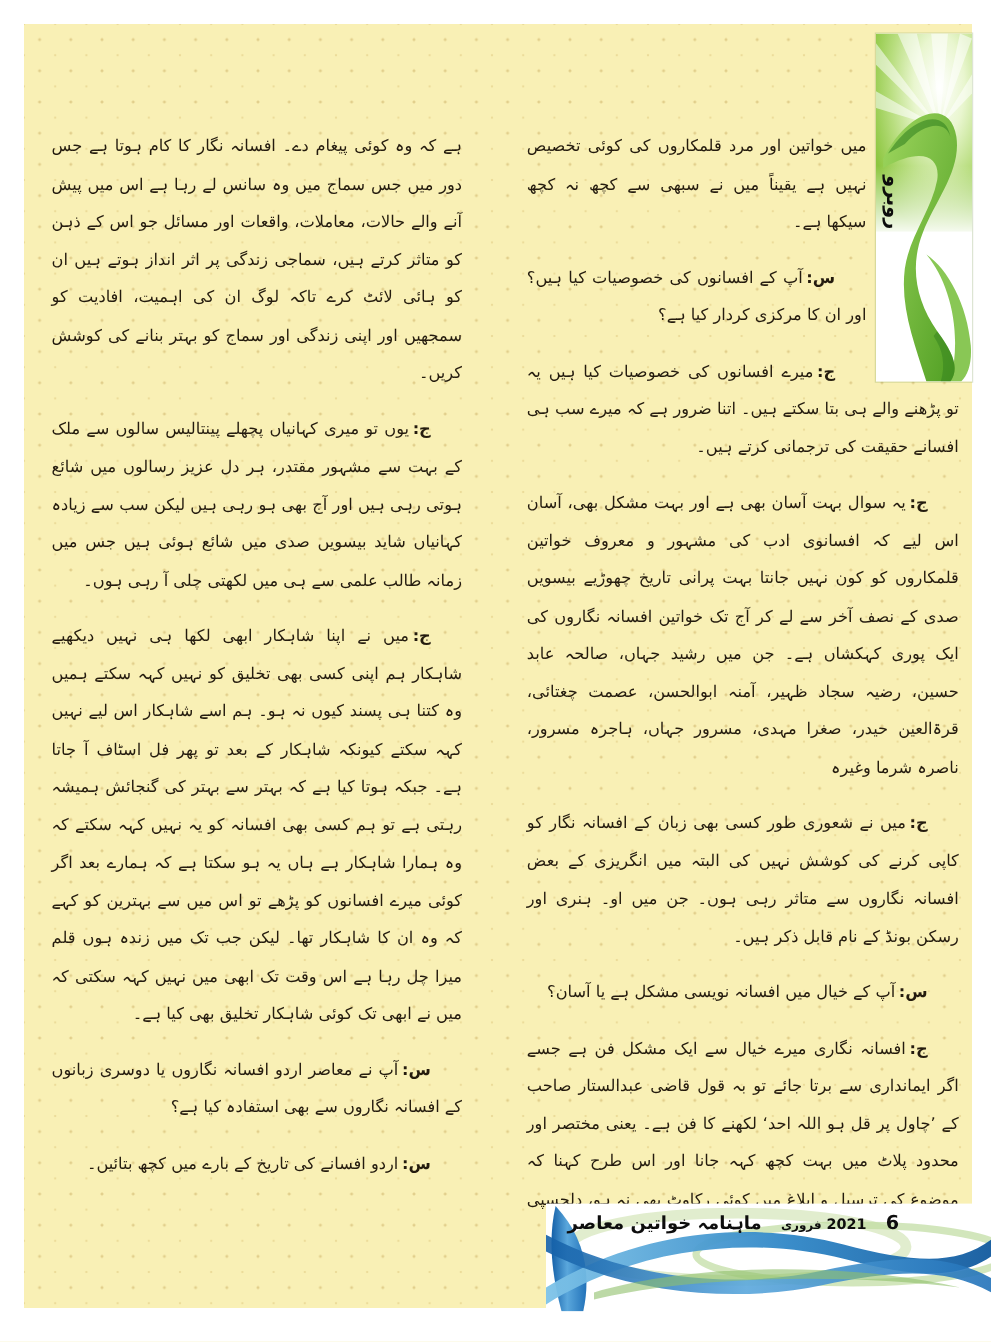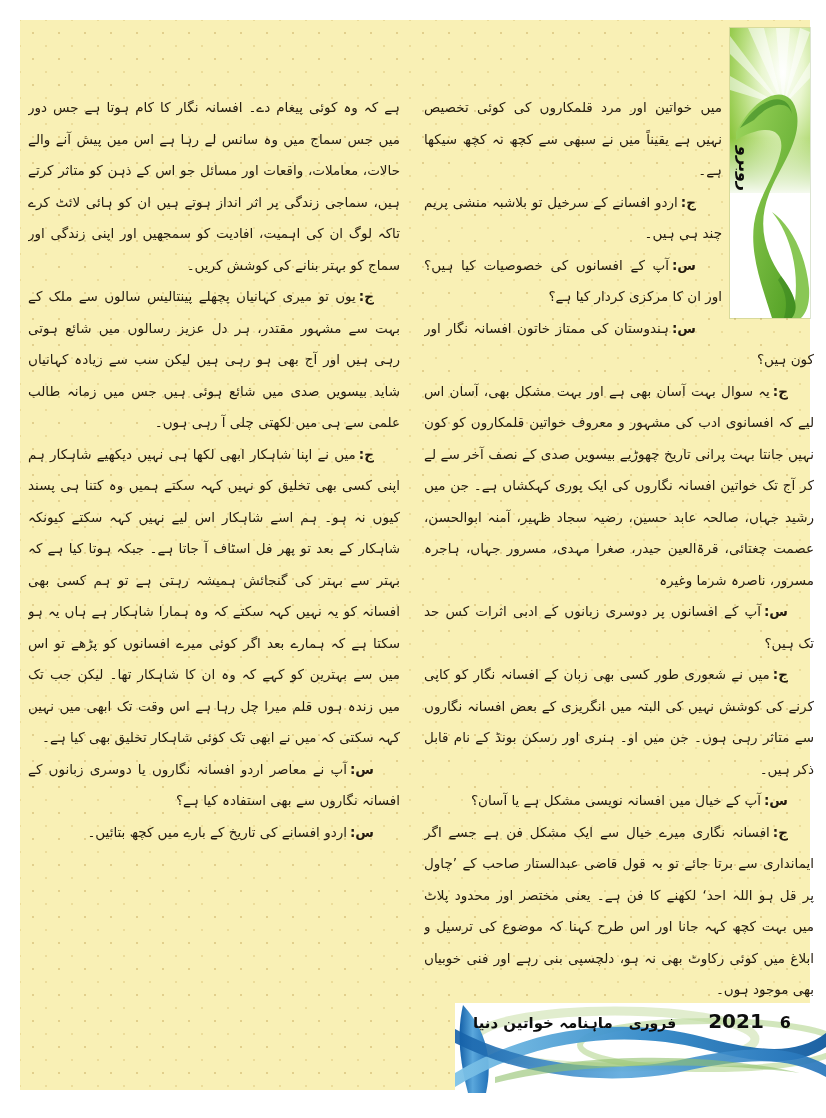--- a/index.html
+++ b/index.html
@@ -28,21 +28,21 @@
   
   .col {
     position:absolute;
     direction:rtl;
     text-align:justify;
     color:#241b0e;
     font-size:13.5px;
     line-height:31.5px;
     overflow:hidden;
   }
-  .col p { margin:0; }
+  .col p { margin:15px; }
   .col p.qa { text-indent:26px; }
   .col b.marker { font-weight:bold; padding-left:3px; }
   .col-left  { left:8px;   top:72px; width:372px; height:930px; }
   .col-right { left:404px; top:72px; width:390px; height:940px; }
   
   .banner-spacer { float:right; width:92px; height:232px; }
   
   .banner {
     position:absolute;
     left:710px; top:8px;
@@ -72,39 +72,37 @@
   .footer-text {
     position:absolute;
     left:0; top:6px; right:0;
     display:flex;
     direction:ltr;
     align-items:baseline;
     color:#0d0d0d;
     z-index:2;
   }
   .footer-text .mag   { margin-left:18px; font-size:15px; font-weight:bold; direction:rtl; }
-  .footer-text .month { margin-left:16px; font-size:14px; font-weight:bold; direction:rtl; }
-  .footer-text .year  { margin-left:32px; font-size:20px; font-weight:bold; font-family:"DejaVu Sans",sans-serif; }
+  .footer-text .month { margin-left:16px; font-size:10px; font-weight:bold; direction:rtl; }
+  .footer-text .year  { margin-left:4px; font-size:12px; font-weight:bold; font-family:"DejaVu Sans",sans-serif; }
   .footer-text .pgnum { margin-left:16px; font-size:16px; font-weight:bold; }
 </style>
 </head>
 <body>
 
 <div class="page">
 
   <div class="panel">
 
     <div class="col col-right">
       <div class="banner-spacer"></div>
     <p class="cont">میں خواتین اور مرد قلمکاروں کی کوئی تخصیص نہیں ہے یقیناً میں نے سبھی سے کچھ نہ کچھ سیکھا ہے۔</p>
-        <p class="qa"><b class="marker">ج:</b>اردو افسانے کے سرخیل تو بلاشبہ منشی پریم چند ہی ہیں۔</p>
         <p class="qa"><b class="marker">س:</b>آپ کے افسانوں کی خصوصیات کیا ہیں؟ اور ان کا مرکزی کردار کیا ہے؟</p>
-        <p class="qa"><b class="marker">س:</b>ہندوستان کی ممتاز خاتون افسانہ نگار اور کون ہیں؟</p>
+        <p class="qa"><b class="marker">ج:</b>میرے افسانوں کی خصوصیات کیا ہیں یہ تو پڑھنے والے ہی بتا سکتے ہیں۔ اتنا ضرور ہے کہ میرے سب ہی افسانے حقیقت کی ترجمانی کرتے ہیں۔</p>
         <p class="qa"><b class="marker">ج:</b>یہ سوال بہت آسان بھی ہے اور بہت مشکل بھی، آسان اس لیے کہ افسانوی ادب کی مشہور و معروف خواتین قلمکاروں کو کون نہیں جانتا بہت پرانی تاریخ چھوڑیے بیسویں صدی کے نصف آخر سے لے کر آج تک خواتین افسانہ نگاروں کی ایک پوری کہکشاں ہے۔ جن میں رشید جہاں، صالحہ عابد حسین، رضیہ سجاد ظہیر، آمنہ ابوالحسن، عصمت چغتائی، قرۃالعین حیدر، صغرا مہدی، مسرور جہاں، ہاجرہ مسرور، ناصرہ شرما وغیرہ</p>
-        <p class="qa"><b class="marker">س:</b>آپ کے افسانوں پر دوسری زبانوں کے ادبی اثرات کس حد تک ہیں؟</p>
         <p class="qa"><b class="marker">ج:</b>میں نے شعوری طور کسی بھی زبان کے افسانہ نگار کو کاپی کرنے کی کوشش نہیں کی البتہ میں انگریزی کے بعض افسانہ نگاروں سے متاثر رہی ہوں۔ جن میں او۔ ہنری اور رسکن بونڈ کے نام قابل ذکر ہیں۔</p>
         <p class="qa"><b class="marker">س:</b>آپ کے خیال میں افسانہ نویسی مشکل ہے یا آسان؟</p>
         <p class="qa"><b class="marker">ج:</b>افسانہ نگاری میرے خیال سے ایک مشکل فن ہے جسے اگر ایمانداری سے برتا جائے تو بہ قول قاضی عبدالستار صاحب کے ’چاول پر قل ہو اللہ احد‘ لکھنے کا فن ہے۔ یعنی مختصر اور محدود پلاٹ میں بہت کچھ کہہ جانا اور اس طرح کہنا کہ موضوع کی ترسیل و ابلاغ میں کوئی رکاوٹ بھی نہ ہو، دلچسپی بنی رہے اور فنی خوبیاں بھی موجود ہوں۔</p>
       </div>
 
     <div class="col col-left">
         <p class="cont">ہے کہ وہ کوئی پیغام دے۔ افسانہ نگار کا کام ہوتا ہے جس دور میں جس سماج میں وہ سانس لے رہا ہے اس میں پیش آنے والے حالات، معاملات، واقعات اور مسائل جو اس کے ذہن کو متاثر کرتے ہیں، سماجی زندگی پر اثر انداز ہوتے ہیں ان کو ہائی لائٹ کرے تاکہ لوگ ان کی اہمیت، افادیت کو سمجھیں اور اپنی زندگی اور سماج کو بہتر بنانے کی کوشش کریں۔</p>
         <p class="qa"><b class="marker">ج:</b>یوں تو میری کہانیاں پچھلے پینتالیس سالوں سے ملک کے بہت سے مشہور مقتدر، ہر دل عزیز رسالوں میں شائع ہوتی رہی ہیں اور آج بھی ہو رہی ہیں لیکن سب سے زیادہ کہانیاں شاید بیسویں صدی میں شائع ہوئی ہیں جس میں زمانہ طالب علمی سے ہی میں لکھتی چلی آ رہی ہوں۔</p>
         <p class="qa"><b class="marker">ج:</b>میں نے اپنا شاہکار ابھی لکھا ہی نہیں دیکھیے شاہکار ہم اپنی کسی بھی تخلیق کو نہیں کہہ سکتے ہمیں وہ کتنا ہی پسند کیوں نہ ہو۔ ہم اسے شاہکار اس لیے نہیں کہہ سکتے کیونکہ شاہکار کے بعد تو پھر فل اسٹاف آ جاتا ہے۔ جبکہ ہوتا کیا ہے کہ بہتر سے بہتر کی گنجائش ہمیشہ رہتی ہے تو ہم کسی بھی افسانہ کو یہ نہیں کہہ سکتے کہ وہ ہمارا شاہکار ہے ہاں یہ ہو سکتا ہے کہ ہمارے بعد اگر کوئی میرے افسانوں کو پڑھے تو اس میں سے بہترین کو کہے کہ وہ ان کا شاہکار تھا۔ لیکن جب تک میں زندہ ہوں قلم میرا چل رہا ہے اس وقت تک ابھی میں نہیں کہہ سکتی کہ میں نے ابھی تک کوئی شاہکار تخلیق بھی کیا ہے۔</p>
         <p class="qa"><b class="marker">س:</b>آپ نے معاصر اردو افسانہ نگاروں یا دوسری زبانوں کے افسانہ نگاروں سے بھی استفادہ کیا ہے؟</p>
@@ -165,20 +163,20 @@
         </linearGradient>
       </defs>
       <ellipse cx="160" cy="36" rx="140" ry="28" fill="none" stroke="#d9e9c2" stroke-width="9" opacity="0.8"></ellipse>
       <ellipse cx="255" cy="42" rx="130" ry="24" fill="none" stroke="#bfdca0" stroke-width="6" opacity="0.7"></ellipse>
       <path d="M8,2 C32,28 38,58 31,90 L13,90 C4,56 2,28 8,2 Z" fill="url(#blueA)"></path>
       <path d="M0,70 C85,18 180,16 248,34 C305,49 342,52 371,30 L371,44 C342,64 305,61 248,46 C180,29 85,31 0,84 Z" fill="url(#blueB)" opacity="0.95"></path>
       <path d="M0,26 C75,66 165,70 230,56 C295,42 335,42 371,62 L371,74 C335,54 295,54 230,68 C165,82 75,78 0,40 Z" fill="url(#blueA)" opacity="0.9"></path>
       <path d="M40,74 C120,50 250,48 345,70 C250,58 120,60 40,80 Z" fill="#8fbf6a" opacity="0.6"></path>
     </svg>
     <div class="footer-text">
-      <span class="mag">ماہنامہ خواتین دنیا</span>
+      <span class="mag">ماہنامہ خواتین معاصر</span>
       <span class="month">فروری</span>
       <span class="year">2021</span>
       <span class="pgnum">6</span>
     </div>
   </div>
 
 </div>
 
 </body></html>

